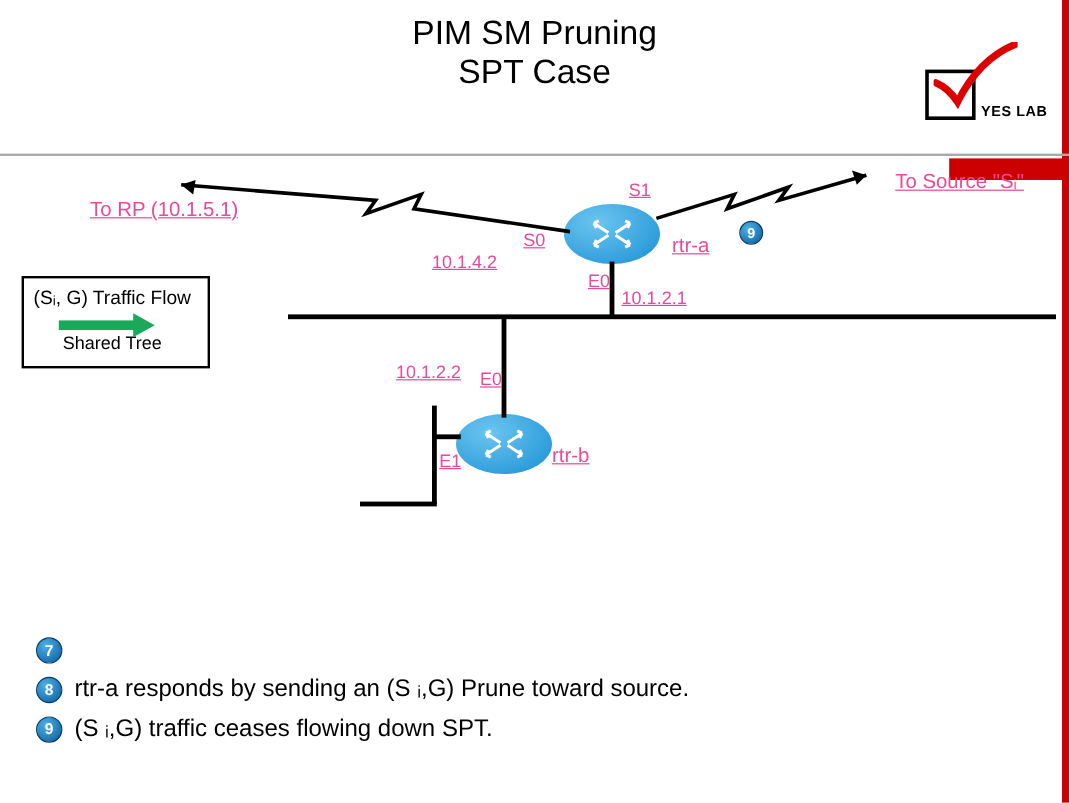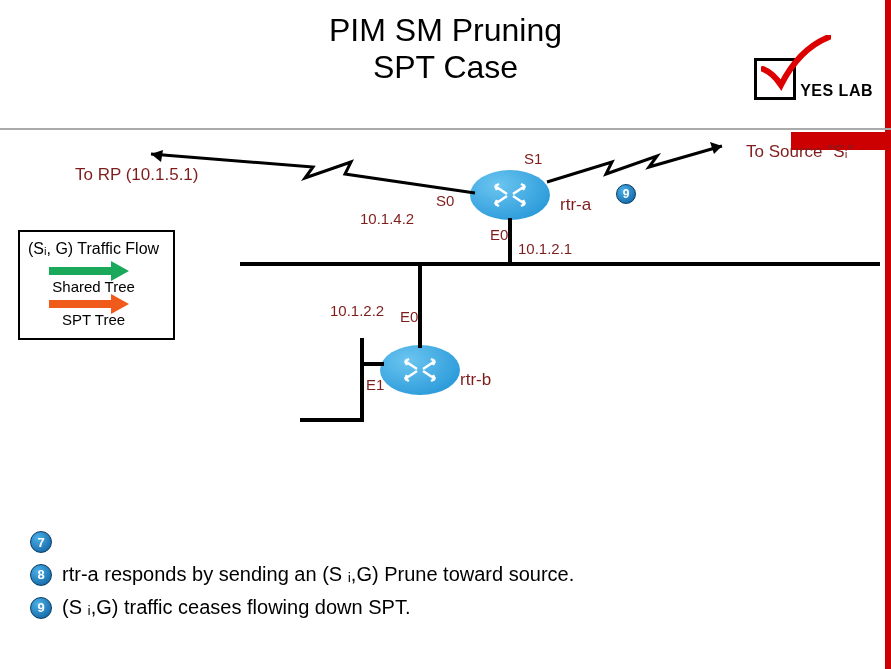--- a/index.html
+++ b/index.html
@@ -2,44 +2,44 @@
 <html><head>
   <meta charset="utf-8">
   <style>
     * { margin: 0; padding: 0; box-sizing: border-box; }
     body { font-family: Arial, sans-serif; background: #fff; width: 891px; height: 669px; position: relative; overflow: hidden; }
     
     .slide-border { position: absolute; top: 0; right: 0; width: 6px; height: 100%; background: #c00; }
     .slide-border-top { position: absolute; top: 132px; right: 0; width: 100px; height: 18px; background: #c00; }
     .slide-border-thin { position: absolute; top: 128px; left: 0; right: 0; height: 2px; background: #aaa; }
     
-    .title { text-align: center; font-size: 32px; font-weight: 400; color: #000; padding-top: 12px; line-height: 1.15; }
+    .title { text-align: center; font-size: 28px; font-weight: 400; color: #000; padding-top: 12px; line-height: 1.15; }
     
     .logo { position: absolute; top: 58px; right: 18px; }
     .logo-box { display: inline-block; vertical-align: bottom; width: 42px; height: 42px; border: 3px solid #000; position: relative; }
     .logo-check { position: absolute; top: -26px; left: 4px; width: 70px; height: 60px; }
-    .logo-text { display: inline-block; vertical-align: bottom; font-size: 16px; font-weight: bold; margin-left: 0; letter-spacing: 0.5px; }
+    .logo-text { display: inline-block; vertical-align: bottom; font-size: 12px; font-weight: bold; margin-left: 0; letter-spacing: 0.5px; }
     
     .diagram { position: absolute; top: 150px; left: 0; right: 0; height: 310px; }
     
     .router { position: absolute; width: 80px; height: 50px; }
     .router-body { width: 80px; height: 50px; background: radial-gradient(ellipse at 35% 30%, #6bc5f0, #1a8fd4); border-radius: 50%; position: relative; }
     .router-arrows { position: absolute; top: 50%; left: 50%; transform: translate(-50%, -50%); width: 50px; height: 30px; }
     
     .legend-box { position: absolute; top: 80px; left: 18px; border: 2px solid #000; padding: 8px 14px 8px 8px; background: #fff; }
     .legend-title { font-size: 16px; margin-bottom: 6px; text-align: center; }
     .legend-row { display: flex; align-items: center; margin: 2px 0; flex-direction: column; }
     .legend-arrow { width: 80px; height: 14px; position: relative; margin-right: 10px; }
     .legend-arrow-shaft { position: absolute; top: 3px; left: 0; width: 64px; height: 8px; }
     .legend-arrow-head { position: absolute; top: -3px; right: 0; width: 0; height: 0; border-top: 10px solid transparent; border-bottom: 10px solid transparent; border-left: 18px solid; }
     .legend-label { font-size: 15px; }
     
     .net-line { position: absolute; background: #000; }
     
-    .label { position: absolute; font-size: 17px; color: #7f1d1d; }
+    .label { position: absolute; font-size: 17px; color: #ec4899; text-decoration: underline; }
     .label-small { font-size: 15px; }
     
     .badge { position: absolute; width: 20px; height: 20px; border-radius: 50%; background: radial-gradient(circle at 35% 30%, #4ab0e8, #0a5a9a); color: #fff; font-size: 12px; font-weight: bold; display: flex; align-items: center; justify-content: center; border: 1px solid #063c66; }
     
     .notes { position: absolute; bottom: 40px; left: 30px; right: 20px; }
     .note-row { display: flex; align-items: center; margin: 10px 0; font-size: 20px; }
     .note-badge { width: 22px; height: 22px; border-radius: 50%; background: radial-gradient(circle at 35% 30%, #4ab0e8, #0a5a9a); color: #fff; font-size: 13px; font-weight: bold; display: flex; align-items: center; justify-content: center; border: 1px solid #063c66; margin-right: 10px; flex-shrink: 0; }
     
     .lightning { position: absolute; }
   </style>
@@ -67,27 +67,20 @@
 <div class="diagram">
 
   <div class="legend-box">
     <div class="legend-title">(Sᵢ, G) Traffic Flow</div>
     <div class="legend-row">
       <div class="legend-arrow">
         <div class="legend-arrow-shaft" style="background:#1aa85a"></div>
         <div class="legend-arrow-head" style="border-left-color:#1aa85a"></div>
       </div>
       <span class="legend-label">Shared Tree</span>
-    </div>
-    <div class="legend-row">
-      <div class="legend-arrow">
-        <div class="legend-arrow-shaft" style="background:#f05a1a"></div>
-        <div class="legend-arrow-head" style="border-left-color:#f05a1a"></div>
-      </div>
-      <span class="legend-label">SPT Tree</span>
     </div>
   </div>
 
   <div class="net-line" style="left:240px; top:112px; width:640px; height:4px;"></div>
 
   <div class="router" style="left:470px; top:20px;">
     <div class="router-body">
       <svg class="router-arrows" viewBox="0 0 50 30">
         <path d="M10 6 L22 14 M10 6 L14 4 M10 6 L12 10" stroke="#fff" stroke-width="2.5" fill="none"></path>
         <path d="M40 6 L28 14 M40 6 L36 4 M40 6 L38 10" stroke="#fff" stroke-width="2.5" fill="none"></path>

